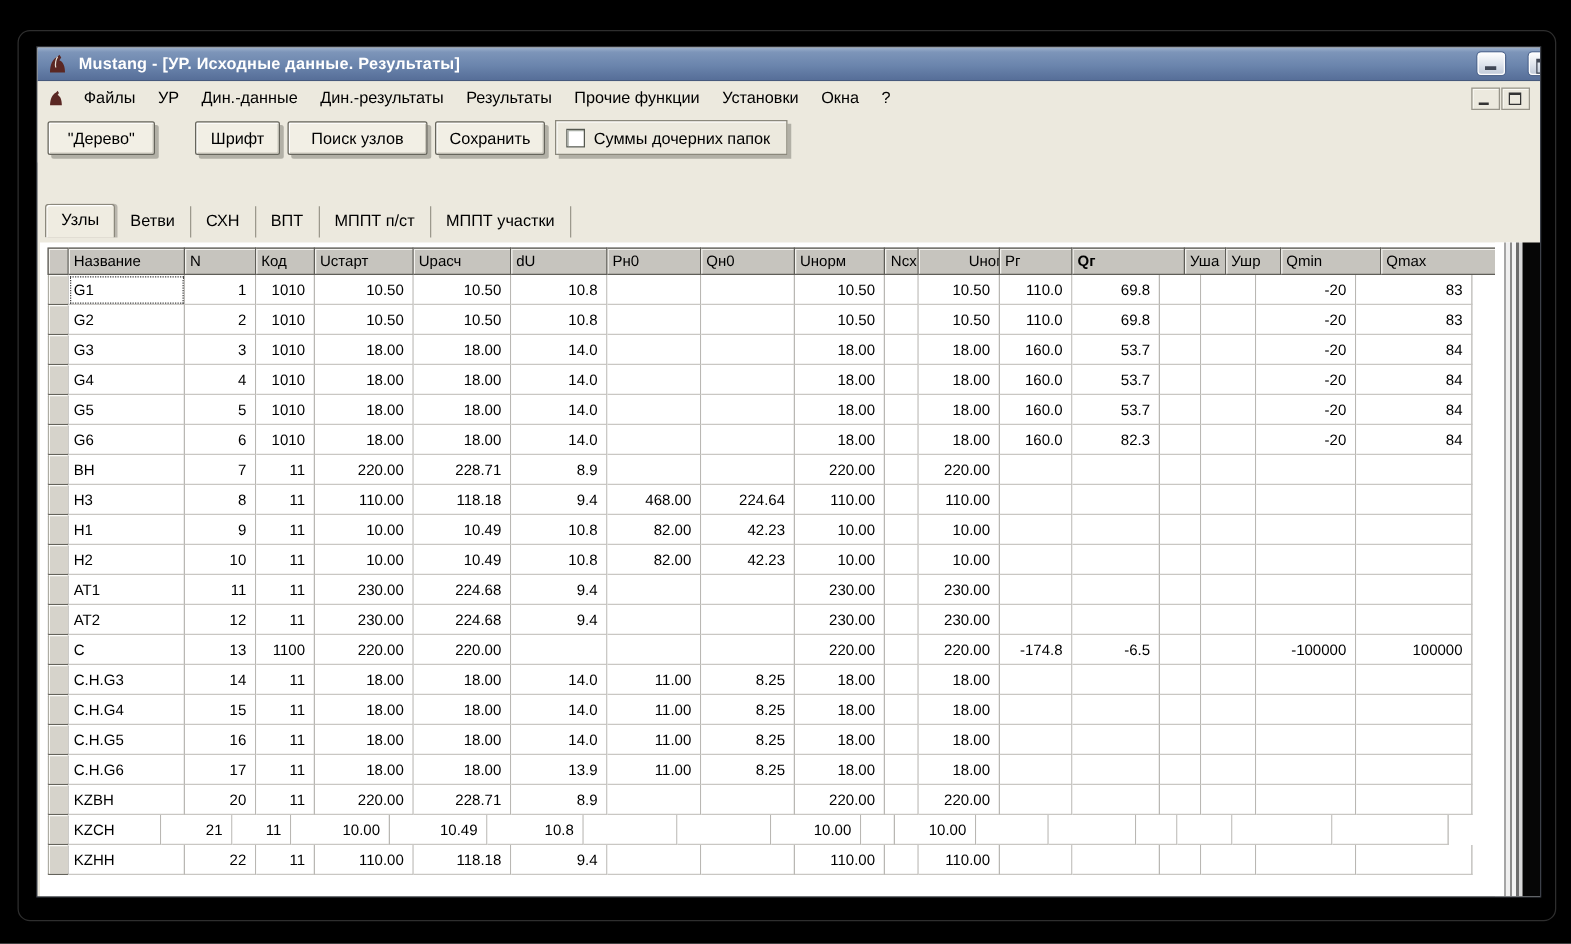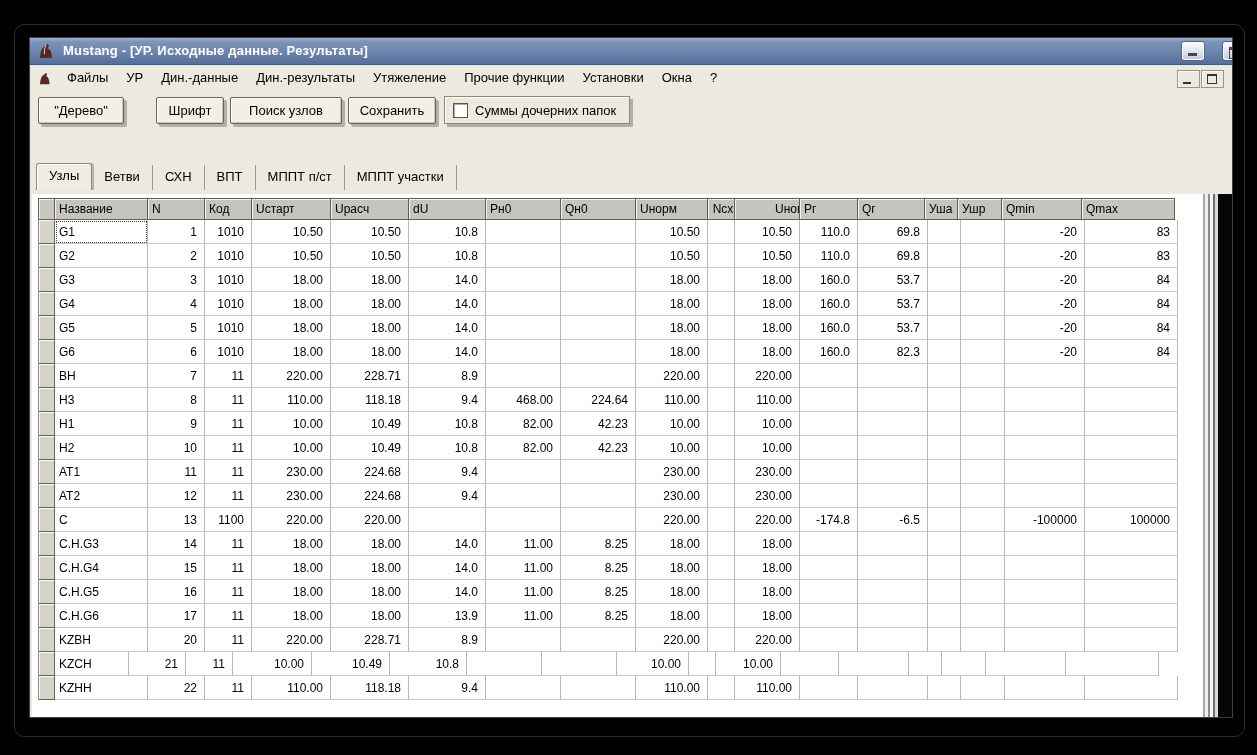--- a/index.html
+++ b/index.html
@@ -119,21 +119,21 @@
   </div>
 
   <div class="menubar">
     <svg class="mdi-icon" viewBox="0 0 18 18">
       <path d="M4,16 C4,10.5 6,6 9.4,4.4 L10.8,3 L12,5 L10.8,6.8 C13.3,8 14.6,11 14.6,16 Z" fill="#5a2723"></path>
     </svg>
     <span class="mi">Файлы</span>
     <span class="mi">УР</span>
     <span class="mi">Дин.-данные</span>
     <span class="mi">Дин.-результаты</span>
-    <span class="mi">Утяжеление</span>
+    <span class="mi">Результаты</span>
     <span class="mi">Прочие функции</span>
     <span class="mi">Установки</span>
     <span class="mi">Окна</span>
     <span class="mi">?</span>
     <span class="mdi-btn mmin">
         <span class="g-minbar"></span>
       </span>
     <span class="mdi-btn mres">
         <span class="g-maxbox"></span>
       </span>
@@ -169,21 +169,21 @@
           <div class="hcell" style="width: 47px;">Код</div>
           <div class="hcell" style="width: 79px;">Uстарт</div>
           <div class="hcell" style="width: 78px;">Uрасч</div>
           <div class="hcell" style="width: 77px;">dU</div>
           <div class="hcell" style="width: 75px;">Pн0</div>
           <div class="hcell" style="width: 75px;">Qн0</div>
           <div class="hcell" style="width: 72px;">Uнорм</div>
           <div class="hcell" style="width: 27px; text-align: center;">Nсх</div>
           <div class="hcell" style="width: 65px; padding-left: 40px;">Uном</div>
           <div class="hcell" style="width: 58px;">Pг</div>
-          <div class="hcell" style="width: 67px;">Qг</div>
+          <div class="hcell" style="width: 90px; font-weight: bold;">Qг</div>
           <div class="hcell" style="width: 33px;">Уша</div>
           <div class="hcell" style="width: 44px;">Ушр</div>
           <div class="hcell" style="width: 80px;">Qmin</div>
           <div class="hcell" style="width: 93px;">Qmax</div>
         </div>
       <div class="gbody">
           <div class="grow">
             <div class="rowsel"></div>
             <div class="cell al focused" style="width: 93px;">G1</div>
             <div class="cell ar" style="width: 57px;">1</div>

